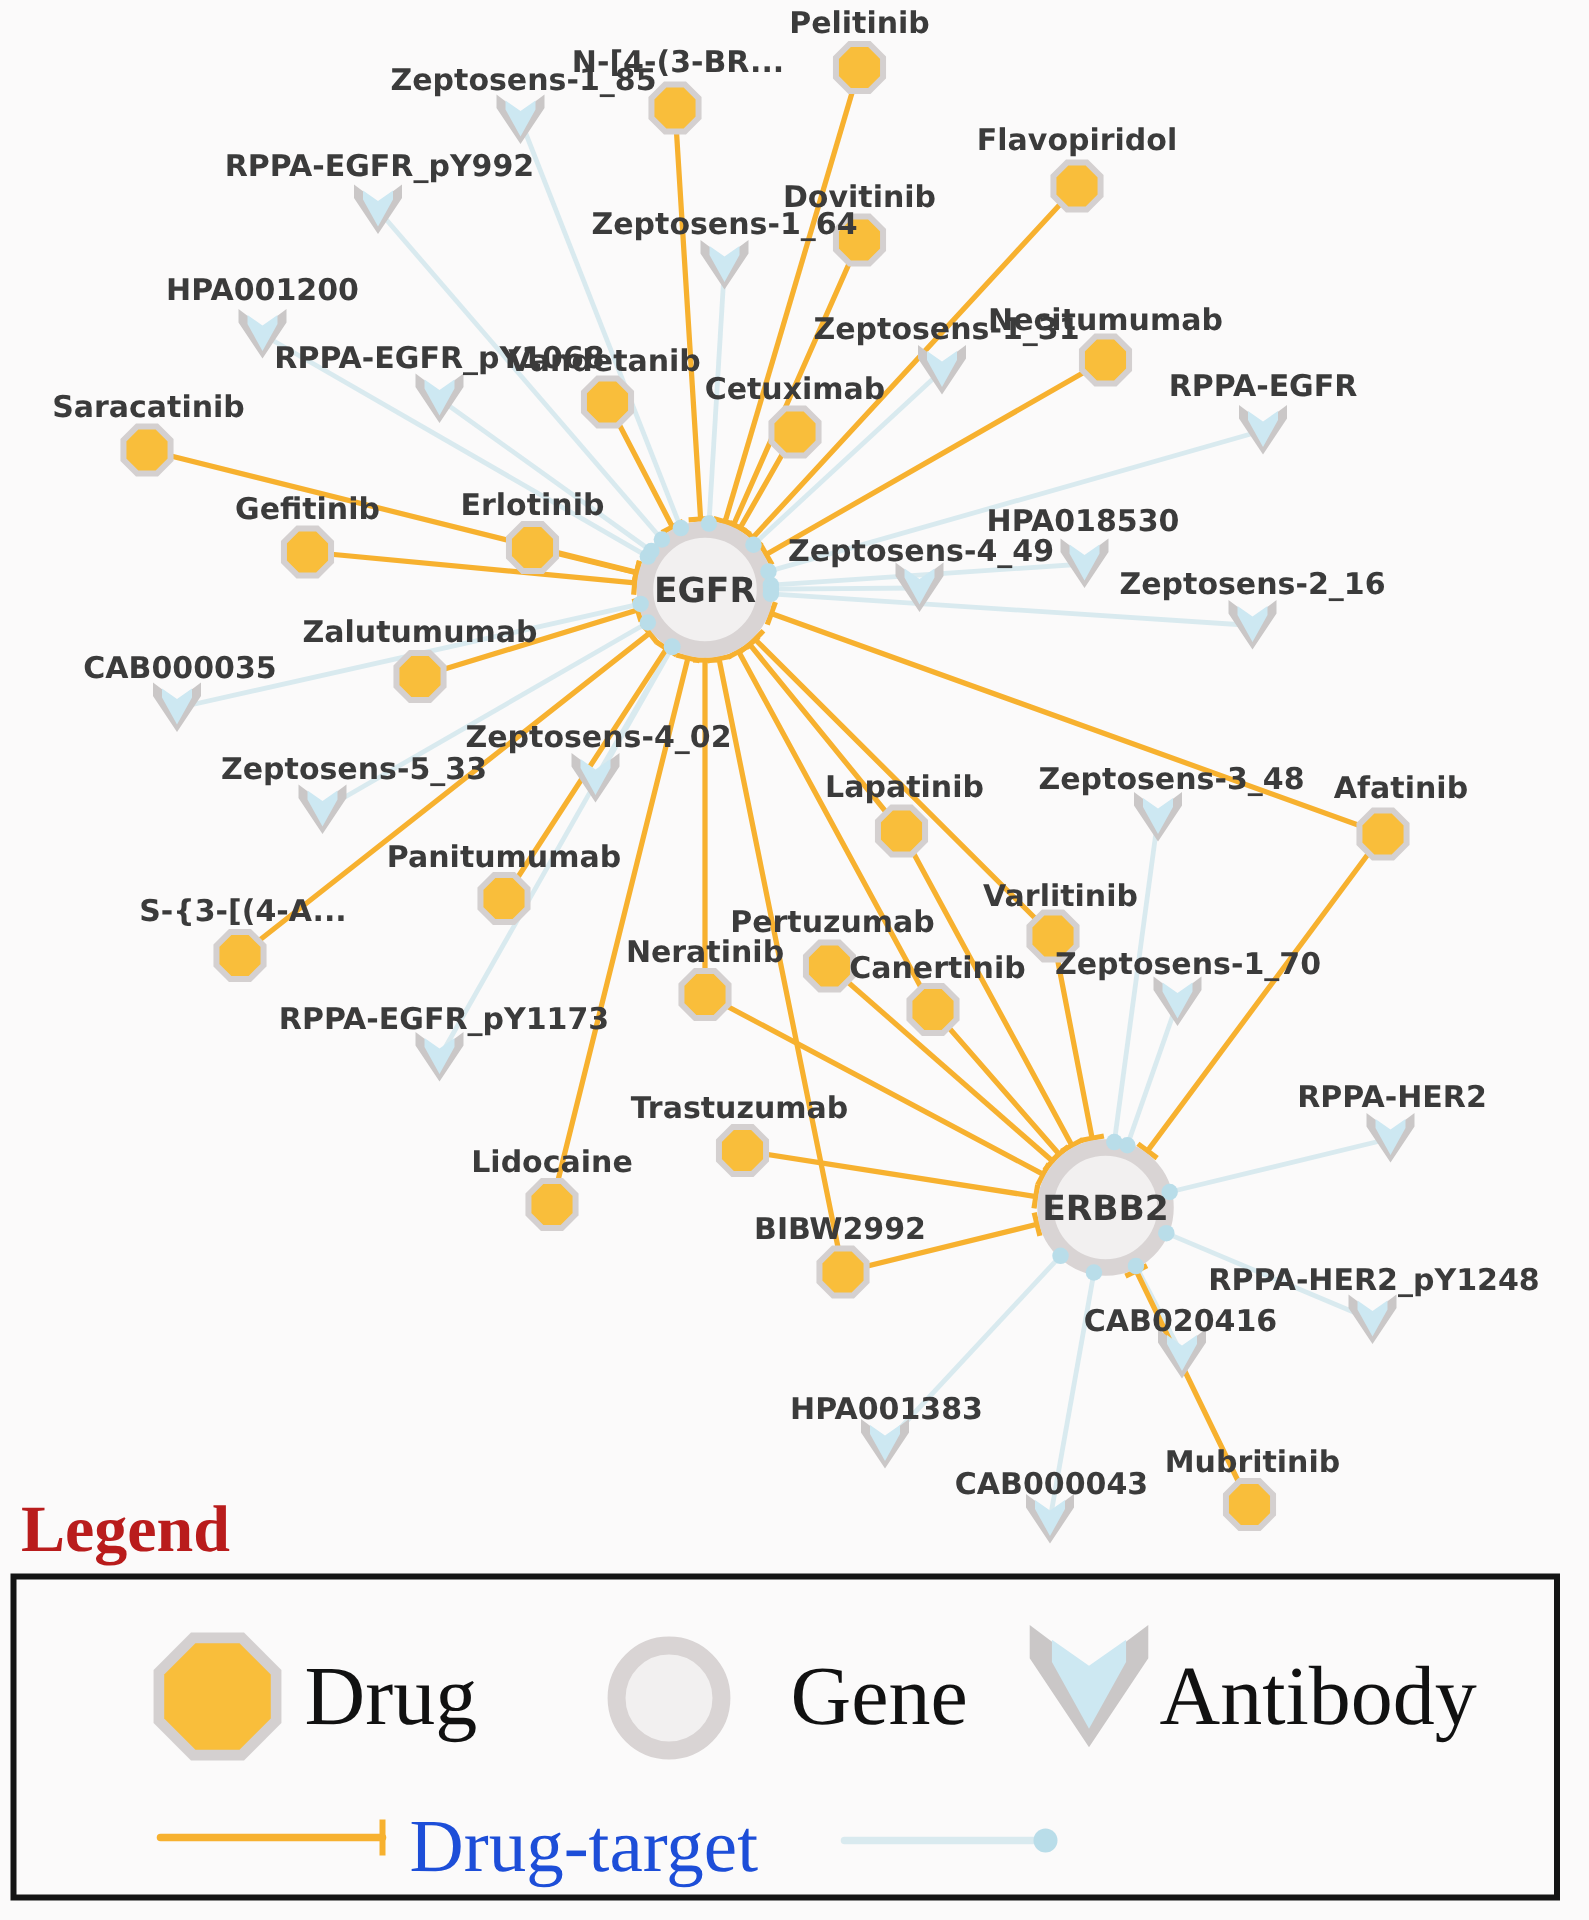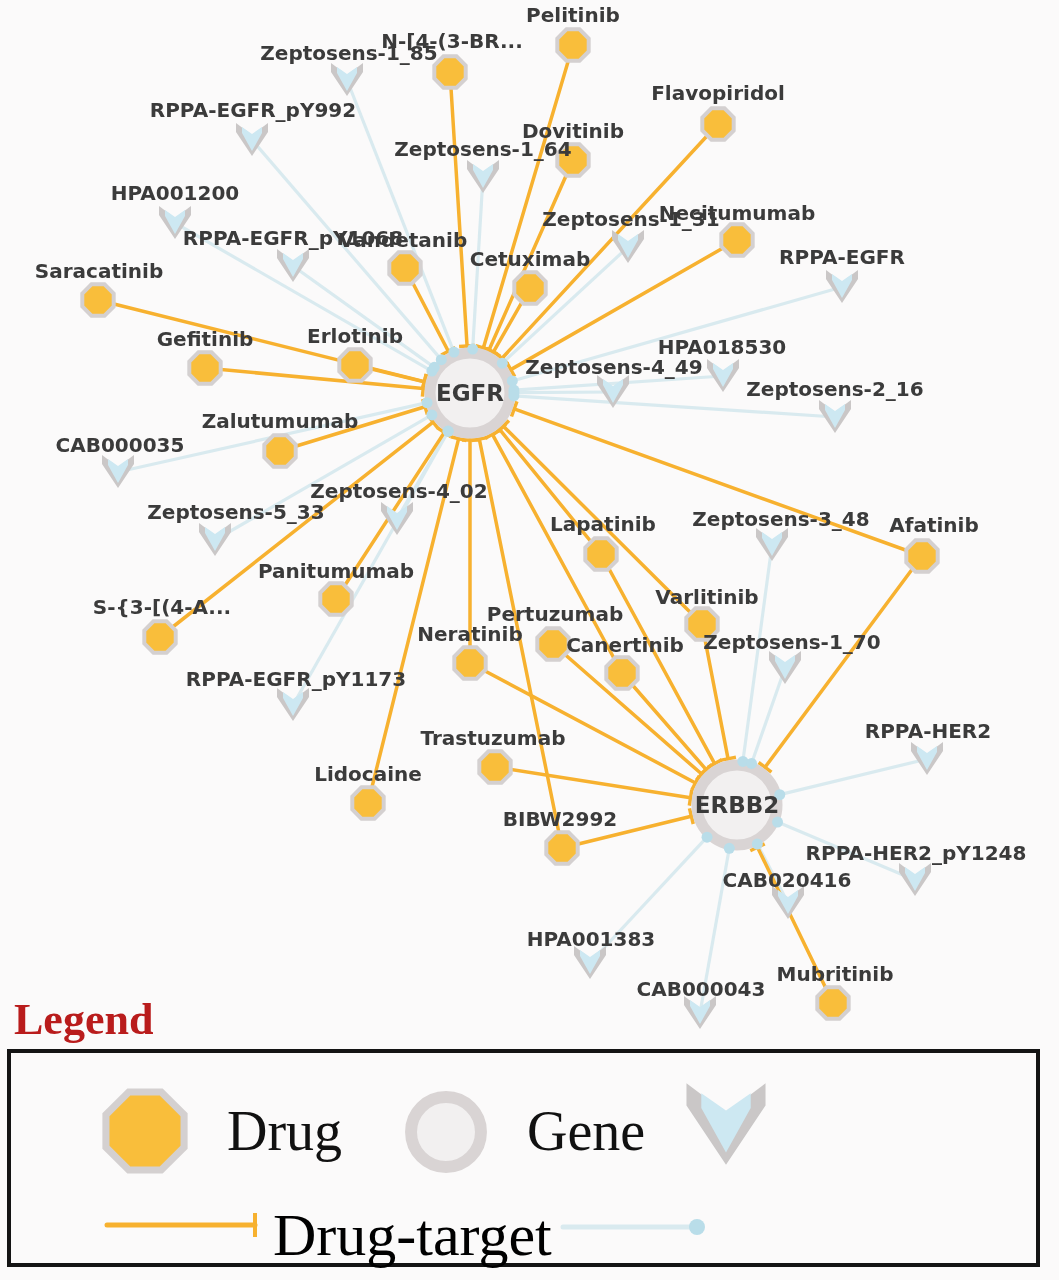--- a/index.html
+++ b/index.html
@@ -6,21 +6,21 @@
   body{width:1059px;height:1280px;position:relative;background:#fbfafa;overflow:hidden;
        font-family:"Liberation Sans", sans-serif;}
   #net{position:absolute;left:0;top:0;}
   #net text{font-family:"DejaVu Sans", sans-serif;font-weight:bold;}
   .legend-title{position:absolute;left:14px;top:994px;font-family:"Liberation Serif", serif;
        font-weight:bold;font-size:44px;color:#b91c1c;}
   .legend-box{position:absolute;left:7px;top:1049px;width:1033px;height:218px;
        border:4px solid #141414;background:#fbfafa;box-sizing:border-box;}
   .legend-box .abs{position:absolute;}
   .lg-text{font-family:"Liberation Serif", serif;font-size:56px;color:#111;line-height:1;}
-  .lg-text2{font-family:"Liberation Serif", serif;font-size:60px;color:#000000;line-height:1;text-align:center;}
+  .lg-text2{font-family:"Liberation Serif", serif;font-size:50px;color:#1d4ed8;line-height:1;text-align:center;}
 </style>
 </head>
 <body>
 
 <svg id="net" width="1059" height="1280" viewBox="0 0 1059 1280">
     <g>
       <line x1="347" y1="80" x2="453.9072477463942" y2="352.04852475301936" stroke="#d9eaef" stroke-width="3.2"></line>
       <line x1="252" y1="140" x2="441.27847615053645" y2="359.66722232149414" stroke="#d9eaef" stroke-width="3.2"></line>
       <line x1="175" y1="223" x2="431.87708154146094" y2="371.03086054931646" stroke="#d9eaef" stroke-width="3.2"></line>
       <line x1="293" y1="266" x2="434.25039670924895" y2="367.34915470098656" stroke="#d9eaef" stroke-width="3.2"></line>
@@ -285,35 +285,36 @@
 <div class="legend-title">Legend</div>
 
 <div class="legend-box">
 
   <span class="abs" style="left:86px;top:30px;width:96px;height:96px;">
     <svg width="96" height="96" viewBox="-50 -50 100 100">
       <polygon points="44.4,18.4 18.4,44.4 -18.4,44.4 -44.4,18.4 -44.4,-18.4 -18.4,-44.4 18.4,-44.4 44.4,-18.4" fill="#d4d0d0"></polygon>
       <polygon points="37,15.3 15.3,37 -15.3,37 -37,15.3 -37,-15.3 -15.3,-37 15.3,-37 37,-15.3" fill="#f9be3b"></polygon>
     </svg>
   </span>
-  <span class="abs lg-text" style="left:216px;top:50px;text-align:center;">Drug</span>
+  <span class="abs lg-text" style="left:192px;top:50px;text-align:center;">Drug</span>
 
   <span class="abs" style="left:389px;top:33px;width:92px;height:92px;">
     <svg width="92" height="92" viewBox="-50 -50 100 100">
       <circle cx="0" cy="0" r="38" fill="#f2f0f0" stroke="#d9d4d4" stroke-width="13"></circle>
     </svg>
   </span>
   <span class="abs lg-text" style="left:500px;top:50px;margin-left:16px;">Gene</span>
 
   <span class="abs" style="left:673px;top:26px;width:84px;height:100px;">
     <svg width="84" height="100" viewBox="-17 -18.5 34 40">
       <polygon points="-16,-17 0,-5 16,-17 16,-8 0,16 -16,-8" fill="#cac7c7"></polygon>
       <polygon points="-10,-13 0,-6 10,-13 10,-7 0,11 -10,-7" fill="#cde8f2"></polygon>
     </svg>
   </span>
+  <span class="abs lg-text" style="left:762px;top:50px;">Antibody</span>
 
   <span class="abs" style="left:92px;top:156px;width:170px;height:32px;">
     <svg width="170" height="32">
       <line x1="4" y1="16" x2="152" y2="16" stroke="#f7b12f" stroke-width="5" stroke-linecap="round"></line>
       <line x1="152" y1="4" x2="152" y2="28" stroke="#f7b12f" stroke-width="4"></line>
     </svg>
   </span>
   <span class="abs lg-text2" style="left:262px;top:152px;">Drug-target</span>
 
   <span class="abs" style="left:548px;top:160px;width:160px;height:28px;">

